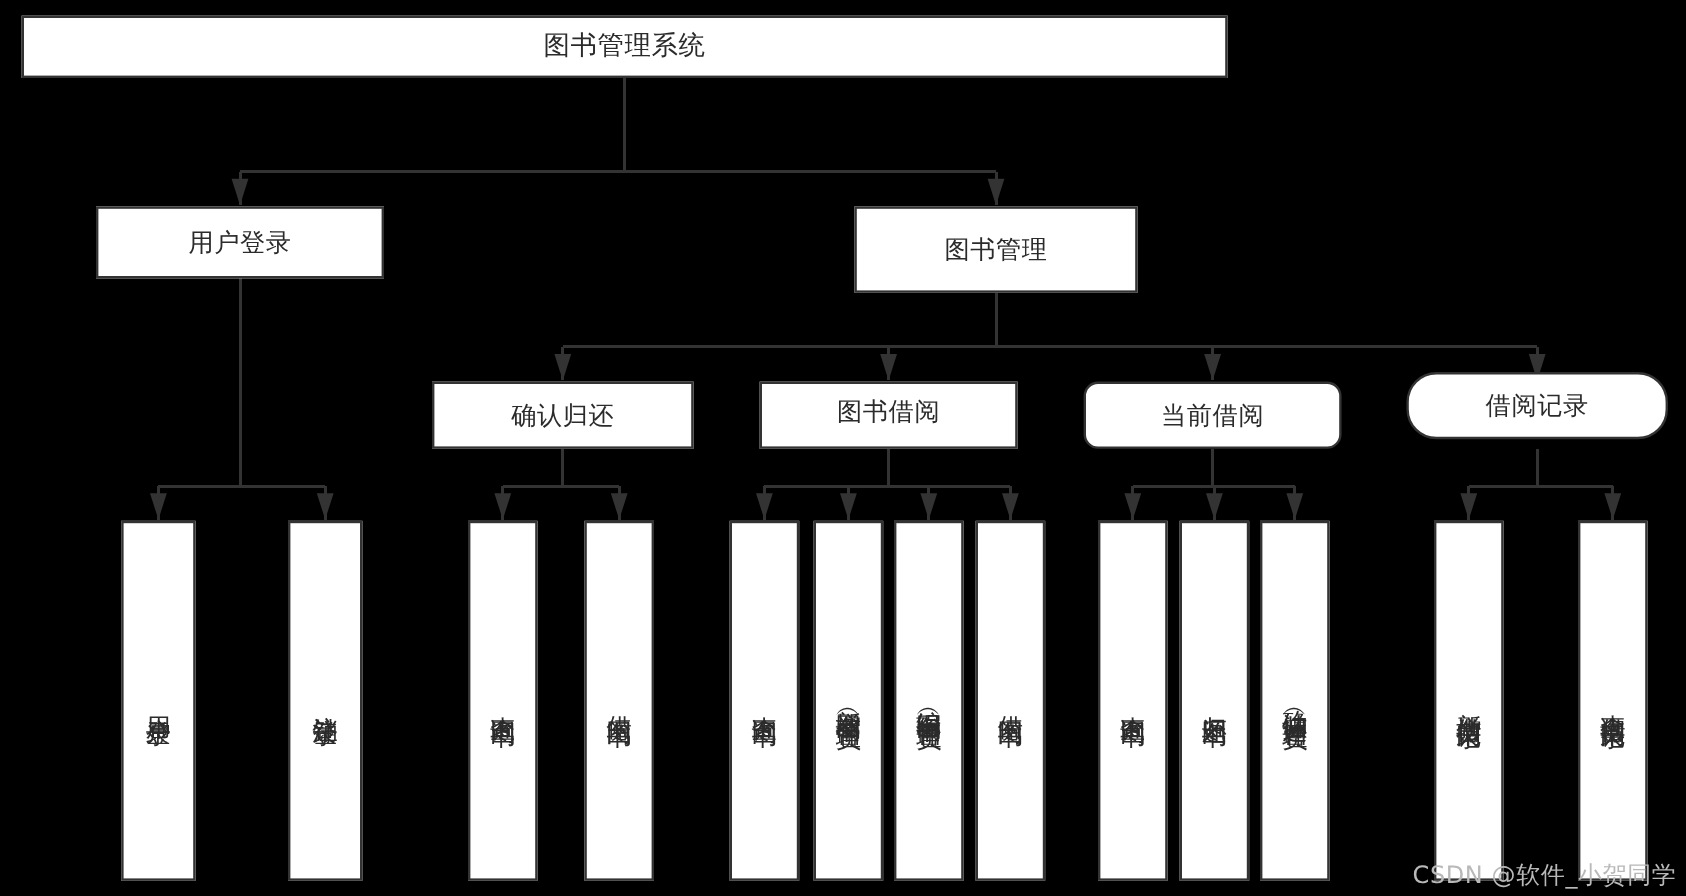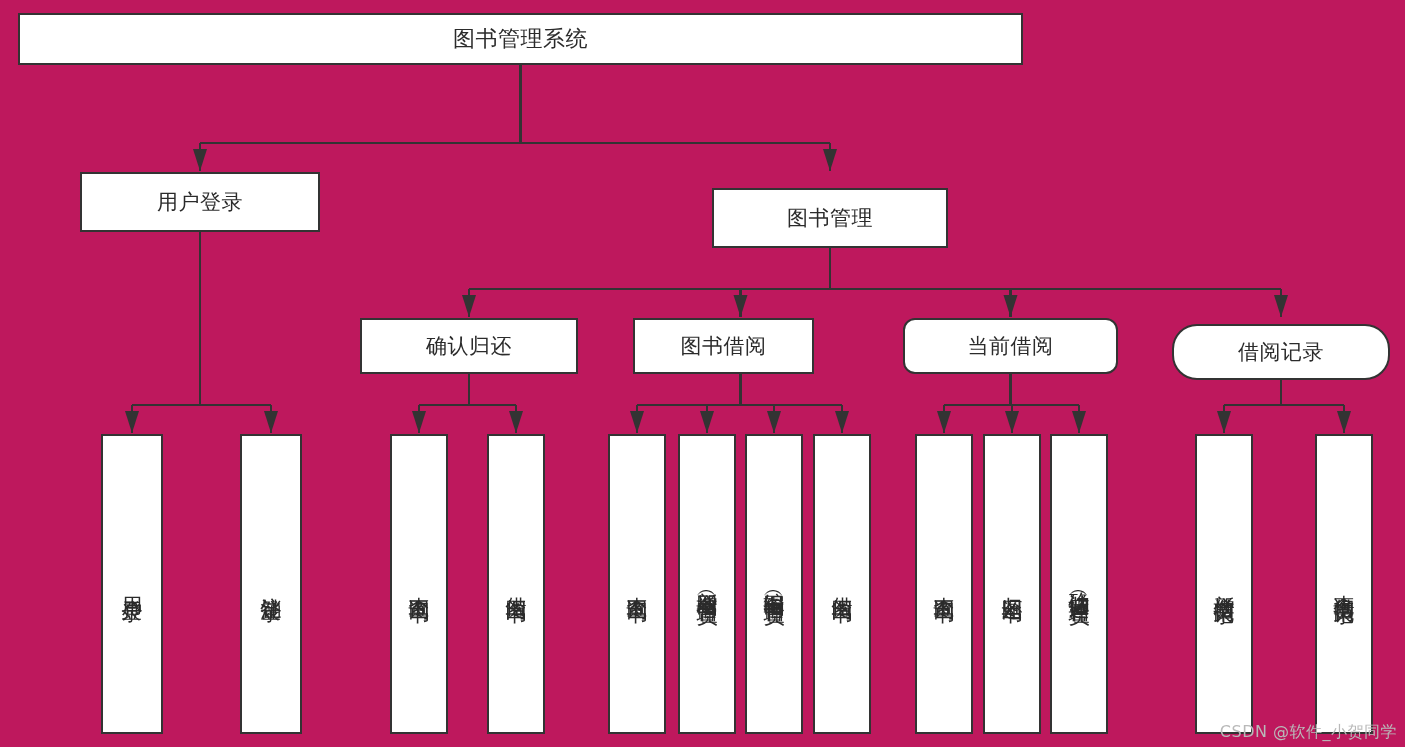--- a/index.html
+++ b/index.html
@@ -7,21 +7,21 @@
     padding: 0;
     background: #ffffff;
   }
   body {
     font-family: "DejaVu Sans", "Liberation Sans", sans-serif;
   }
   #canvas {
     position: relative;
     width: 1405px;
     height: 747px;
-    background: #be185d;
+    background: #000000;
     overflow: hidden;
   }
   #edges {
     position: absolute;
     left: 0;
     top: 0;
     width: 1405px;
     height: 747px;
     pointer-events: none;
   }
@@ -63,21 +63,21 @@
     font-size: 21px;
     line-height: 1.05;
     letter-spacing: 2px;
     white-space: nowrap;
     max-height: 100%;
   }
   #watermark {
     position: absolute;
     right: 8px;
     bottom: 4px;
-    font-size: 16px;
+    font-size: 20px;
     color: #b9b9b9;
     z-index: 5;
     white-space: nowrap;
     letter-spacing: 0.5px;
   }
 </style>
 </head>
 <body>
 
 <div id="canvas">
@@ -135,33 +135,33 @@
       <line x1="1344" y1="405" x2="1344" y2="433" stroke="#333333" stroke-width="2.5" shape-rendering="crispEdges"></line>
       <path d="M 1337 411 L 1344 433 L 1351 411 Z" fill="#333333"></path>
     </svg>
   <div id="nodes-layer">
       <div class="node horiz root" style="left: 18px; top: 13px; width: 1005px; height: 52px;">
         <span class="node-label">图书管理系统</span>
       </div>
       <div class="node horiz" style="left: 80px; top: 172px; width: 240px; height: 60px;">
         <span class="node-label">用户登录</span>
       </div>
-      <div class="node horiz" style="left: 712px; top: 188px; width: 236px; height: 60px;">
+      <div class="node horiz" style="left: 712px; top: 172px; width: 236px; height: 72px;">
         <span class="node-label">图书管理</span>
       </div>
       <div class="node horiz" style="left: 360px; top: 318px; width: 218px; height: 56px;">
         <span class="node-label">确认归还</span>
       </div>
-      <div class="node horiz" style="left: 633px; top: 318px; width: 181px; height: 56px;">
+      <div class="node horiz" style="left: 633px; top: 318px; width: 215px; height: 56px; font-family: Liberation Mono, monospace;">
         <span class="node-label">图书借阅</span>
       </div>
       <div class="node horiz" style="left: 903px; top: 318px; width: 215px; height: 56px; border-radius: 12px;">
         <span class="node-label">当前借阅</span>
       </div>
-      <div class="node horiz" style="left: 1172px; top: 324px; width: 218px; height: 56px; border-radius: 25px;">
+      <div class="node horiz" style="left: 1172px; top: 310px; width: 218px; height: 56px; border-radius: 25px;">
         <span class="node-label">借阅记录</span>
       </div>
       <div class="node vert" style="left: 101px; top: 434px; width: 62px; height: 300px;">
         <span class="node-label">用户登录</span>
       </div>
       <div class="node vert" style="left: 240px; top: 434px; width: 62px; height: 300px;">
         <span class="node-label">注销登录</span>
       </div>
       <div class="node vert" style="left: 390px; top: 434px; width: 58px; height: 300px;">
         <span class="node-label">查询图书</span>

